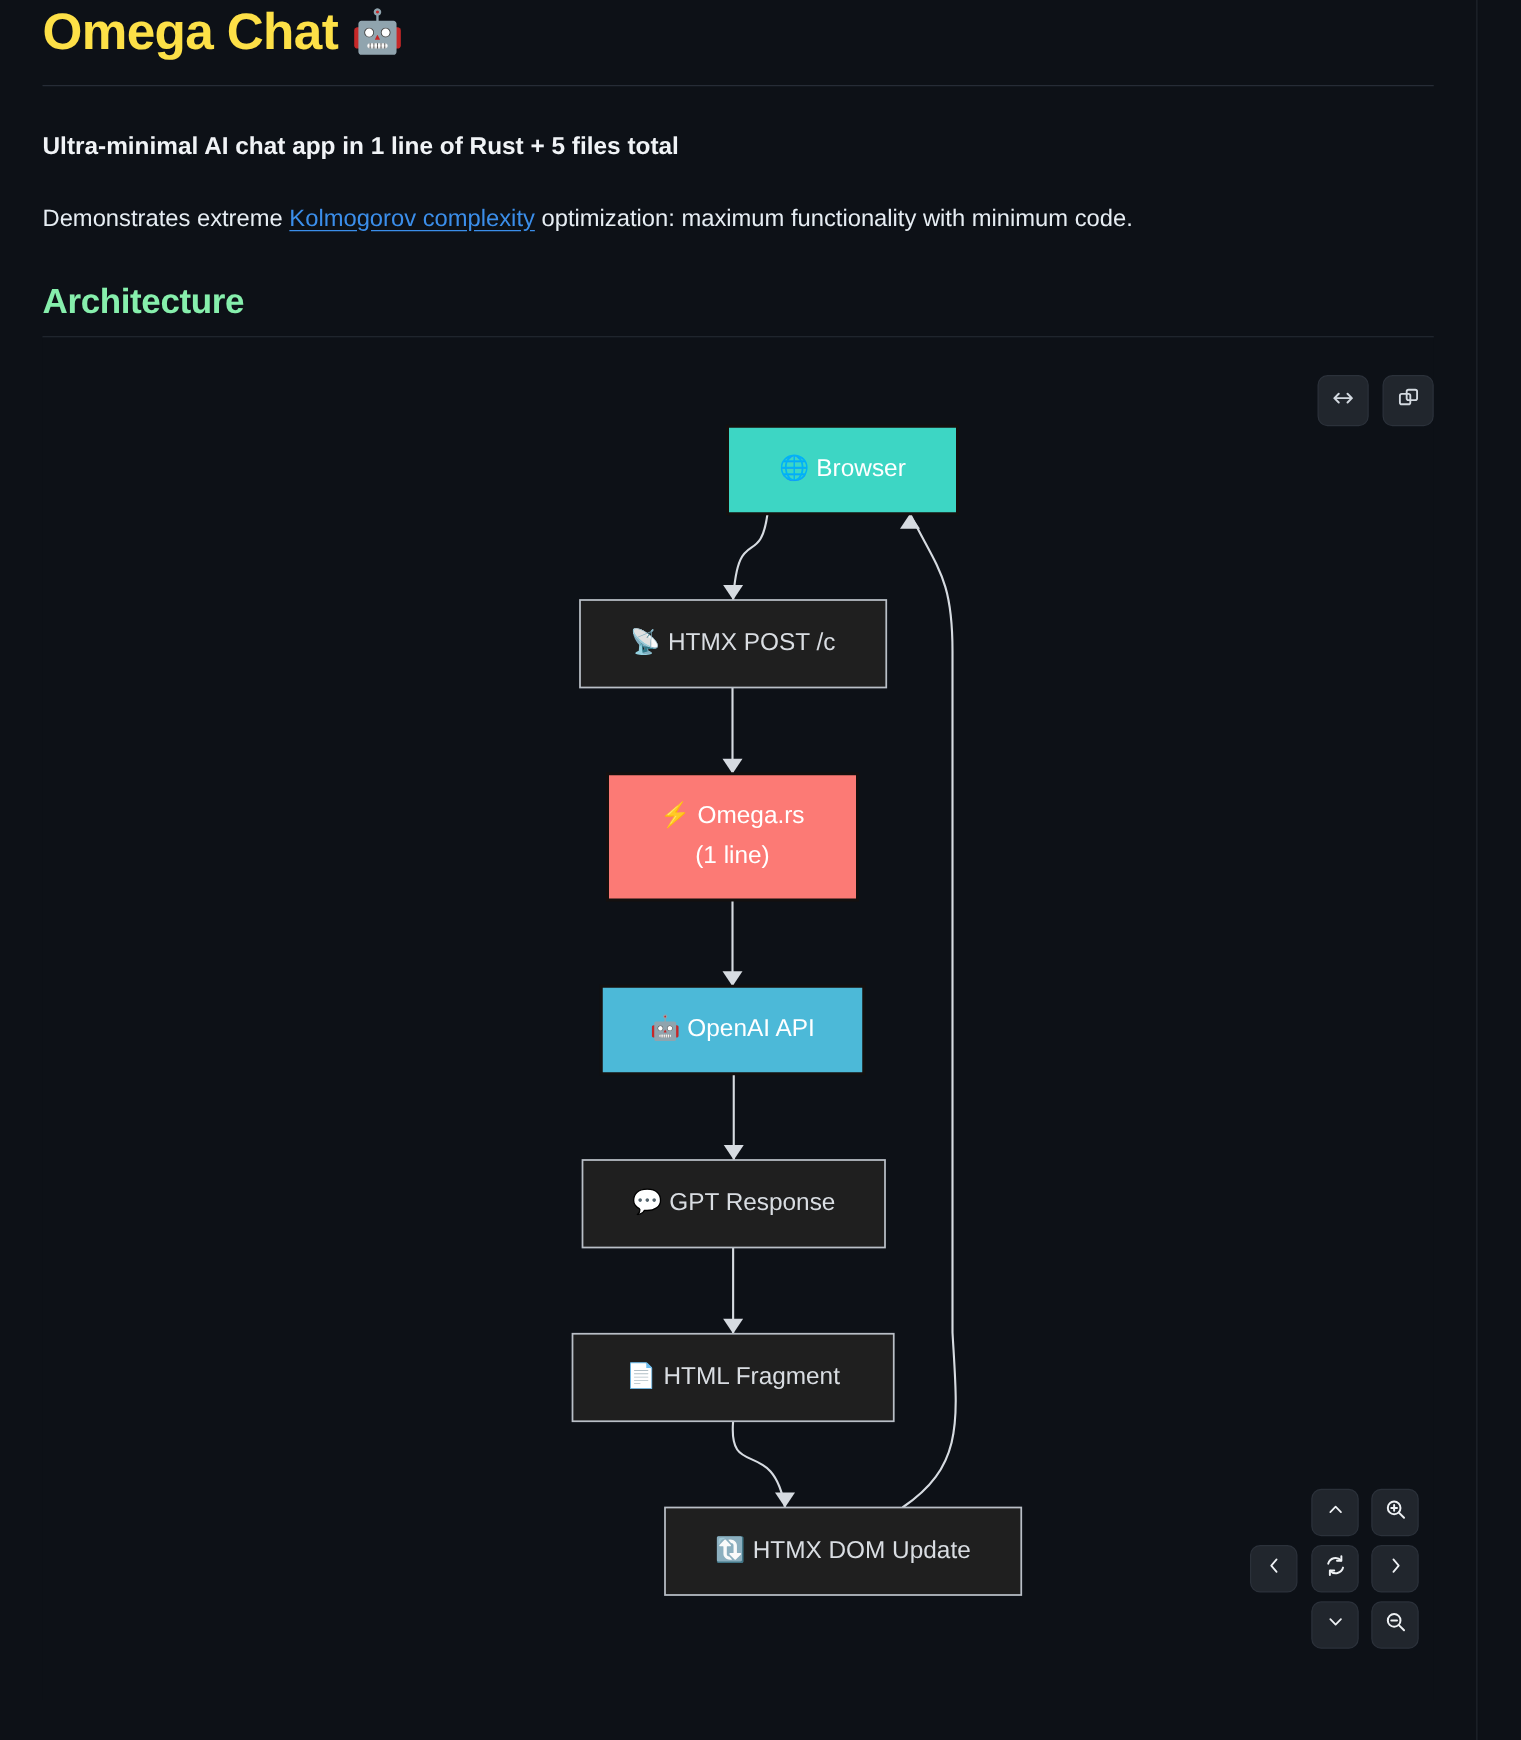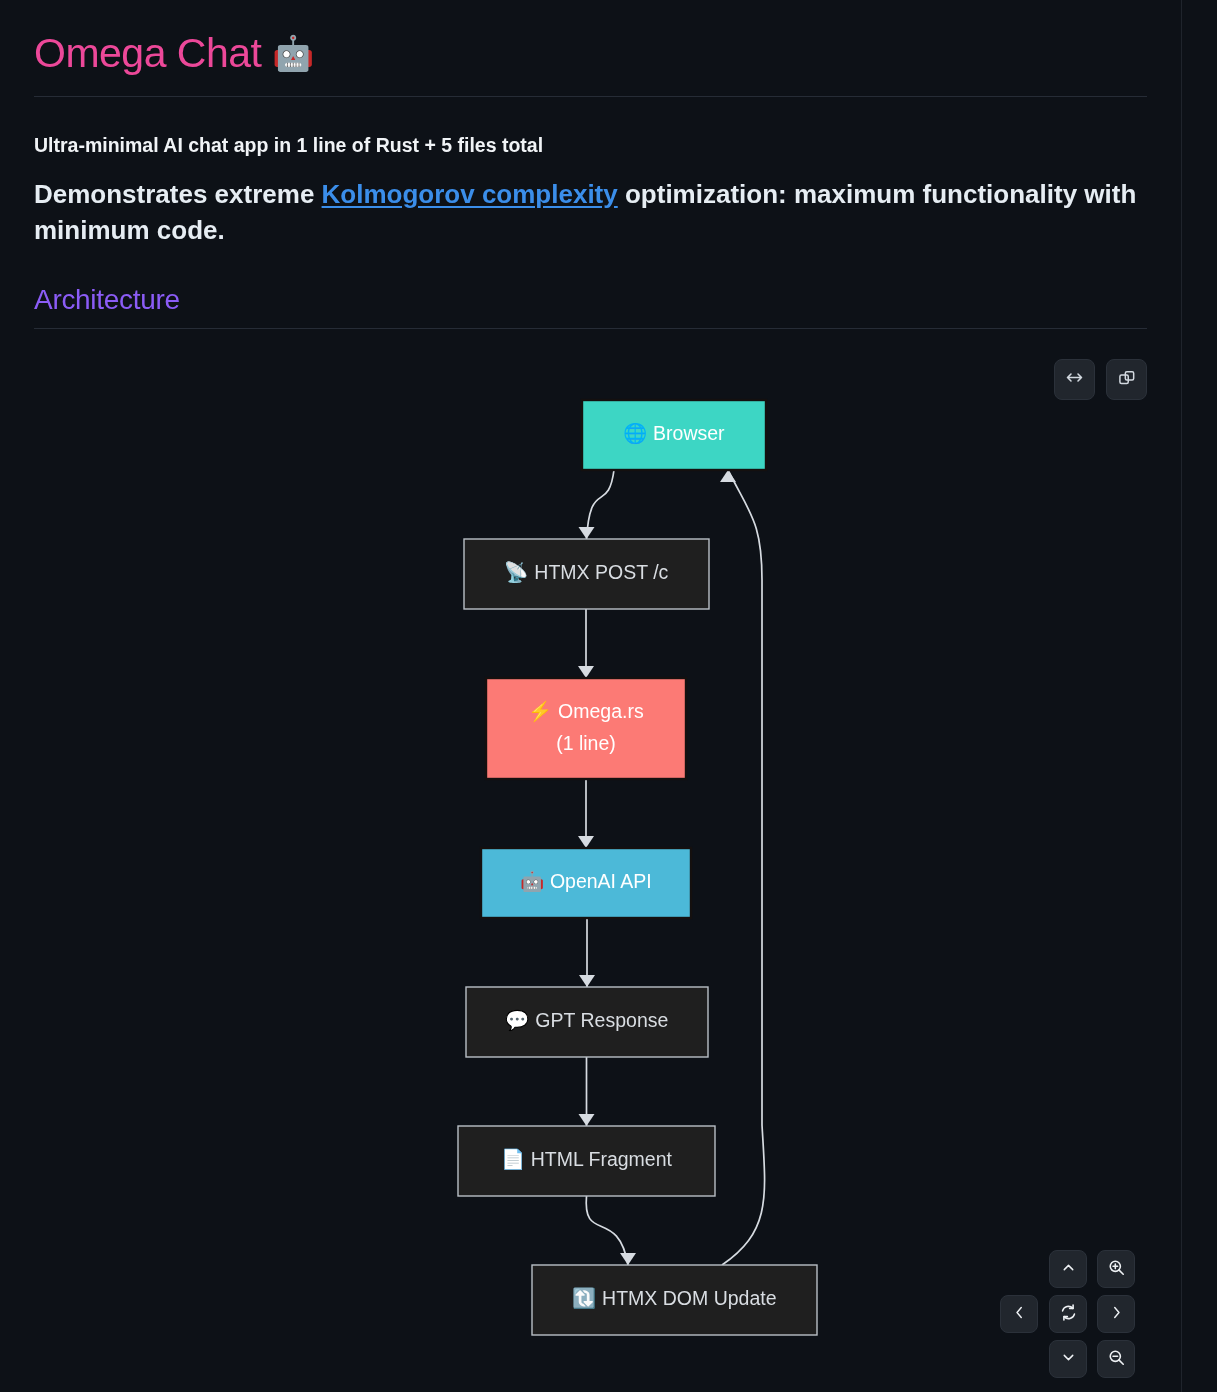--- a/index.html
+++ b/index.html
@@ -18,58 +18,56 @@
   .content-col {
     position: absolute;
     left: 0; top: 0;
     width: 1182px; height: 1392px;
     border-right: 1px solid #1f242c;
     background: #0d1117;
     padding: 0 34px;
   }
   .page-title {
     margin: 0;
-    padding-top: 28px;
     font-size: 41px;
     line-height: 1.25;
-    font-weight: normal;
-    color: #ec4899;
+    font-weight: bold;
+    color: #fde047;
     letter-spacing: -0.5px;
   }
   .title-emoji { font-size: 34px; vertical-align: 2px; }
   .hr {
     height: 1px;
     background: #262c36;
     border: 0;
     margin: 17px 0 0 0;
   }
   .tagline {
     font-size: 19.5px;
     font-weight: bold;
     color: #f0f3f6;
     margin: 35px 0 0 0;
     line-height: 1.4;
   }
   .desc {
-    font-size: 26px;
+    font-size: 19px;
     color: #e6edf3;
-    margin: 16px 0 0 0;
+    margin: 31px 0 0 0;
     line-height: 1.4;
-    font-weight: bold;
   }
   .desc a {
     color: #3b8eea;
     text-decoration: underline;
     text-underline-offset: 3px;
   }
   .h2 {
     margin: 36px 0 0 0;
     font-size: 28px;
-    font-weight: normal;
-    color: #8b5cf6;
+    font-weight: bold;
+    color: #86efac;
     letter-spacing: -0.3px;
   }
   .hr2 {
     height: 1px;
     background: #262c36;
     border: 0;
     margin: 12px 0 0 0;
   }
 
   

